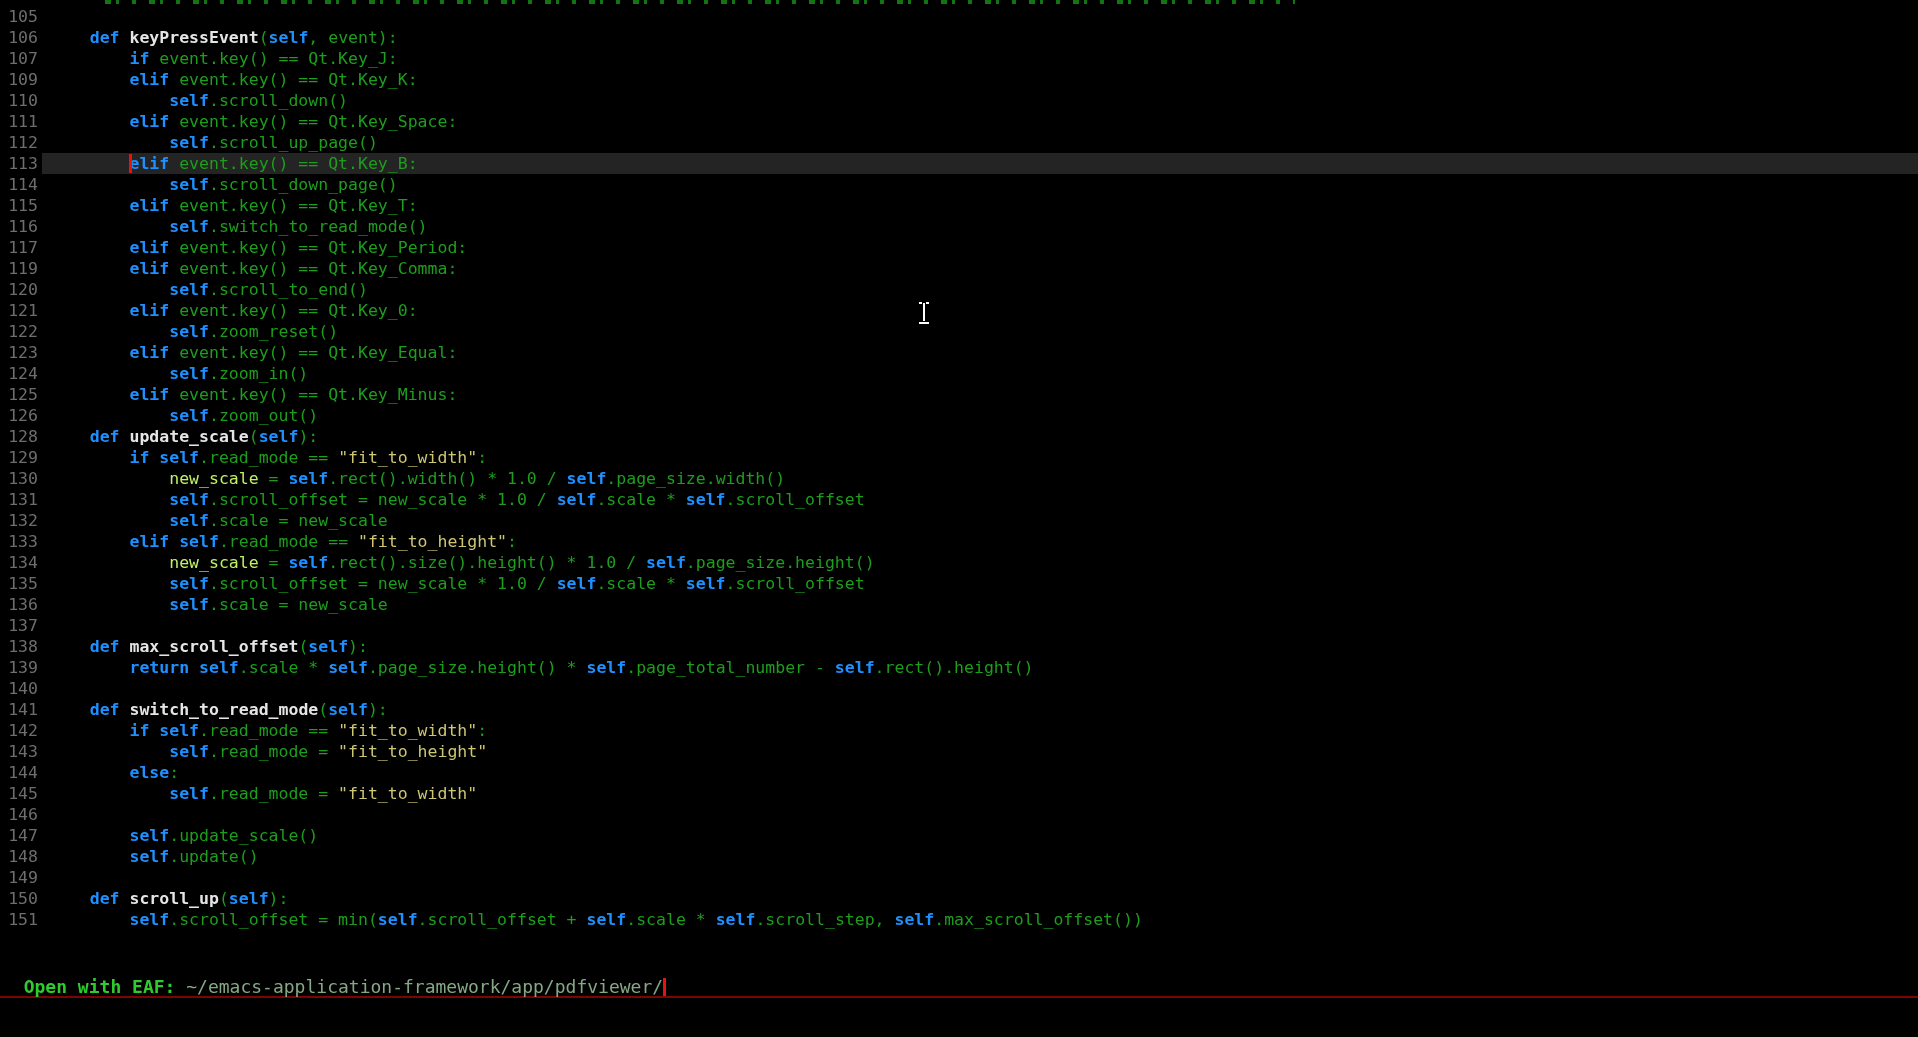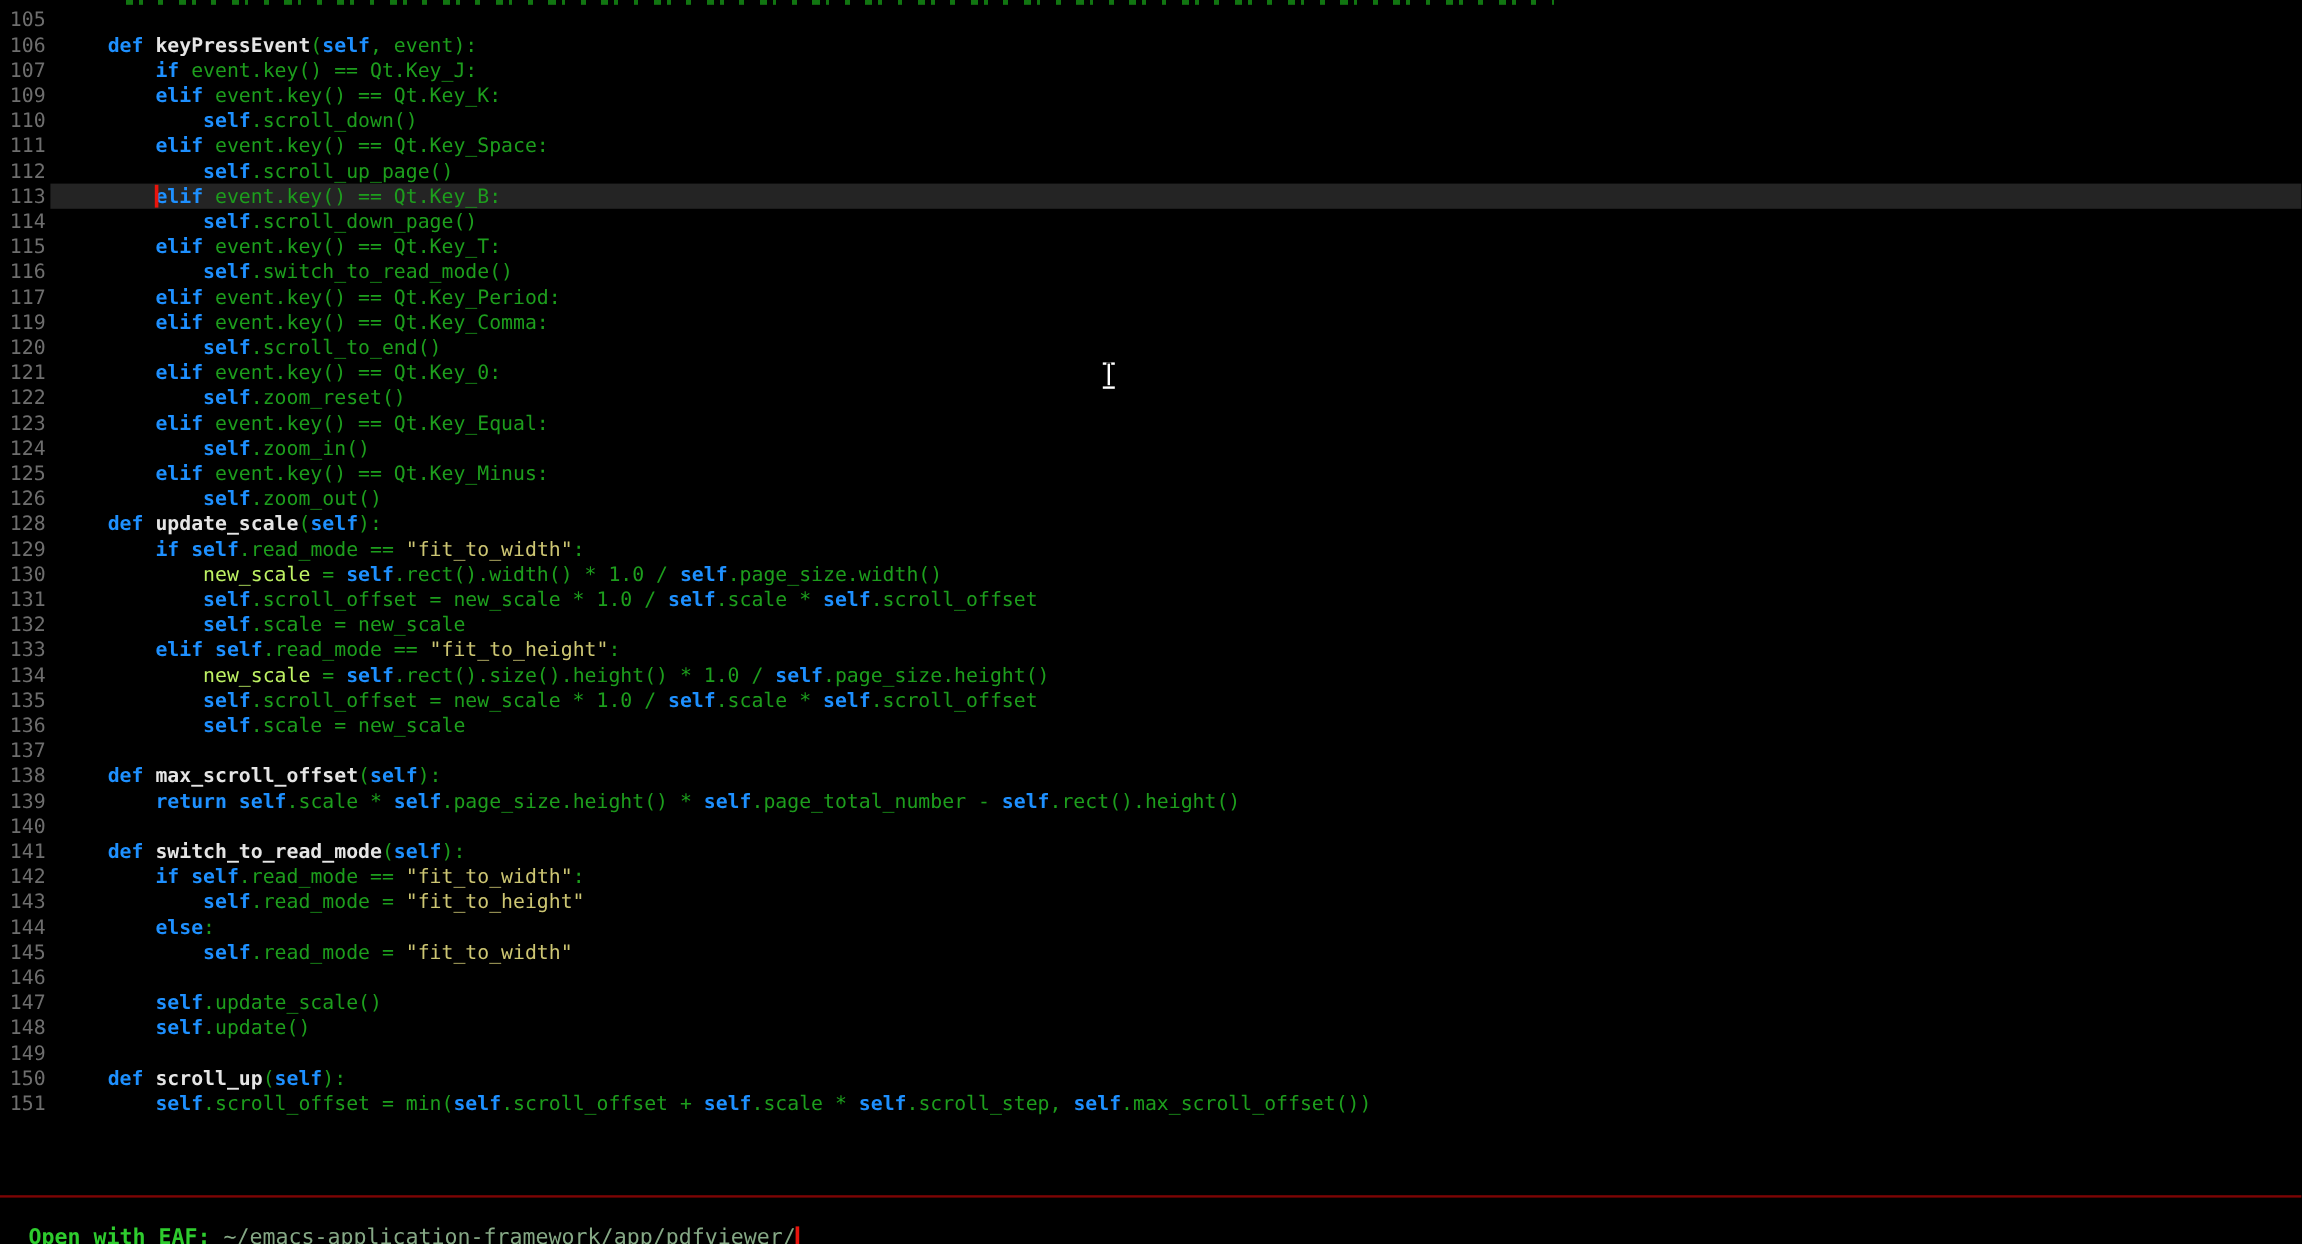--- a/index.html
+++ b/index.html
@@ -16,21 +16,21 @@
   .code{position:absolute;left:50px;top:0;z-index:1;}
   .tk-d{color:#1d9e1d;}
   .tk-k{color:#1e90ff;font-weight:bold;}
   .tk-f{color:#e5e5e5;font-weight:bold;}
   .tk-s{color:#cdc673;}
   .tk-v{color:#bef264;}
   .text-cursor{position:absolute;top:1px;width:3px;height:19px;background:#e8140c;z-index:2;}
   
   #mode-line{position:absolute;left:0;top:996px;width:100%;height:2px;background:#7c0404;}
   
-  #minibuffer{position:absolute;left:2px;top:999px;height:22px;line-height:22px;font-size:18px;white-space:pre;}
+  #minibuffer{position:absolute;left:2px;top:954px;height:22px;line-height:22px;font-size:18px;white-space:pre;}
   #minibuffer .prompt{color:#2ecc2e;font-weight:bold;}
   #minibuffer .value{color:#85a885;}
   #minibuffer .mb-cursor{display:inline-block;width:3px;height:18px;background:#e8140c;vertical-align:-3px;}
   
   #statusline{position:absolute;right:2px;top:1019px;height:18px;line-height:18px;
     font-family:"DejaVu Sans",sans-serif;font-size:13.5px;color:#2bb02b;white-space:pre;}
   
   #mouse-ibeam{position:absolute;left:918px;top:302px;width:12px;height:22px;z-index:5;}
   #mouse-ibeam .stem{position:absolute;left:5px;top:1px;width:2px;height:20px;background:#fff;box-shadow:0 0 0 1px #000;}
   #mouse-ibeam .cap{position:absolute;left:1px;width:10px;height:2px;background:#fff;box-shadow:0 0 0 1px #000;}

